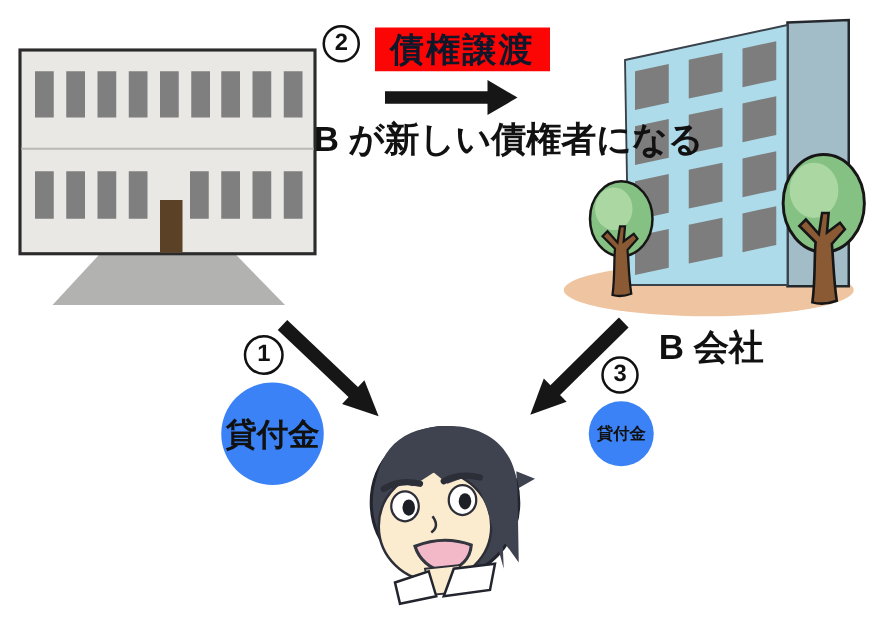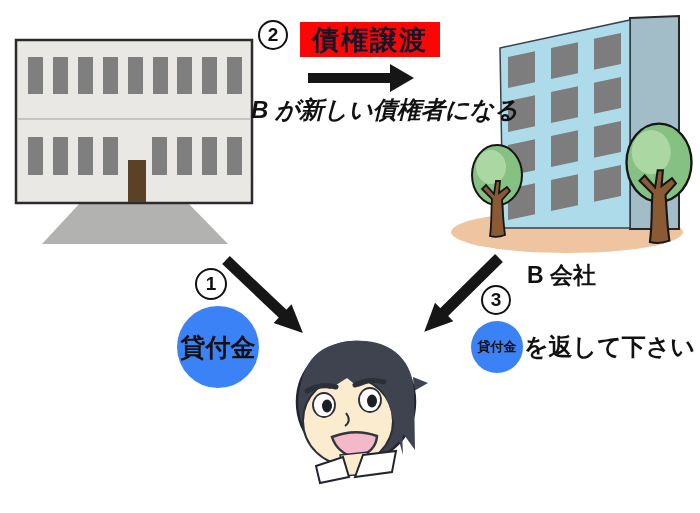--- a/index.html
+++ b/index.html
@@ -20,21 +20,21 @@
     position:absolute;left:300px;top:22px;width:140px;height:35px;background:#fb0505;
     display:flex;align-items:center;justify-content:center;
     font-weight:bold;font-size:27px;letter-spacing:2px;color:#0f172a;
   }
   .bubble{
     position:absolute;border-radius:50%;background:#3b82f6;
     display:flex;align-items:center;justify-content:center;font-weight:bold;color:#111;
   }
   .bubble.big{left:177px;top:306px;width:82px;height:82px;font-size:25px;}
   .bubble.small{left:471px;top:321px;width:52px;height:52px;font-size:13px;}
-  .cap{font-size:24px;font-style:italic;}
+  .cap{font-size:28px;}
 </style>
 </head>
 <body>
 
 <div class="stage">
 
   <svg class="scene" width="700" height="513" viewBox="0 0 700 513">
 
     <g>
       <polygon points="80,203 188,203 228,244 42,244" fill="#b2b2b0"></polygon>
@@ -128,18 +128,17 @@
     </g>
   </svg>
 
   <div class="badge" style="left:258px;top:20px;">2</div>
   <div class="red-tag">債権譲渡</div>
   <div class="lbl cap" style="left:251px;top:97px;">B が新しい債権者になる</div>
 
   <div class="badge" style="left:195px;top:268px;width:32px;height:32px;">1</div>
   <div class="bubble big">貸付金</div>
 
-  <div class="lbl" style="left:527px;top:263px;font-size:23px;">B 会社</div>
+  <div class="lbl" style="left:527px;top:263px;font-size:28px;">B 会社</div>
   <div class="badge" style="left:481px;top:285px;">3</div>
   <div class="bubble small">貸付金</div>
-  <div class="lbl" style="left:524px;top:334px;font-size:24px;">を返して下さい</div>
 
 </div>
 
 </body></html>

